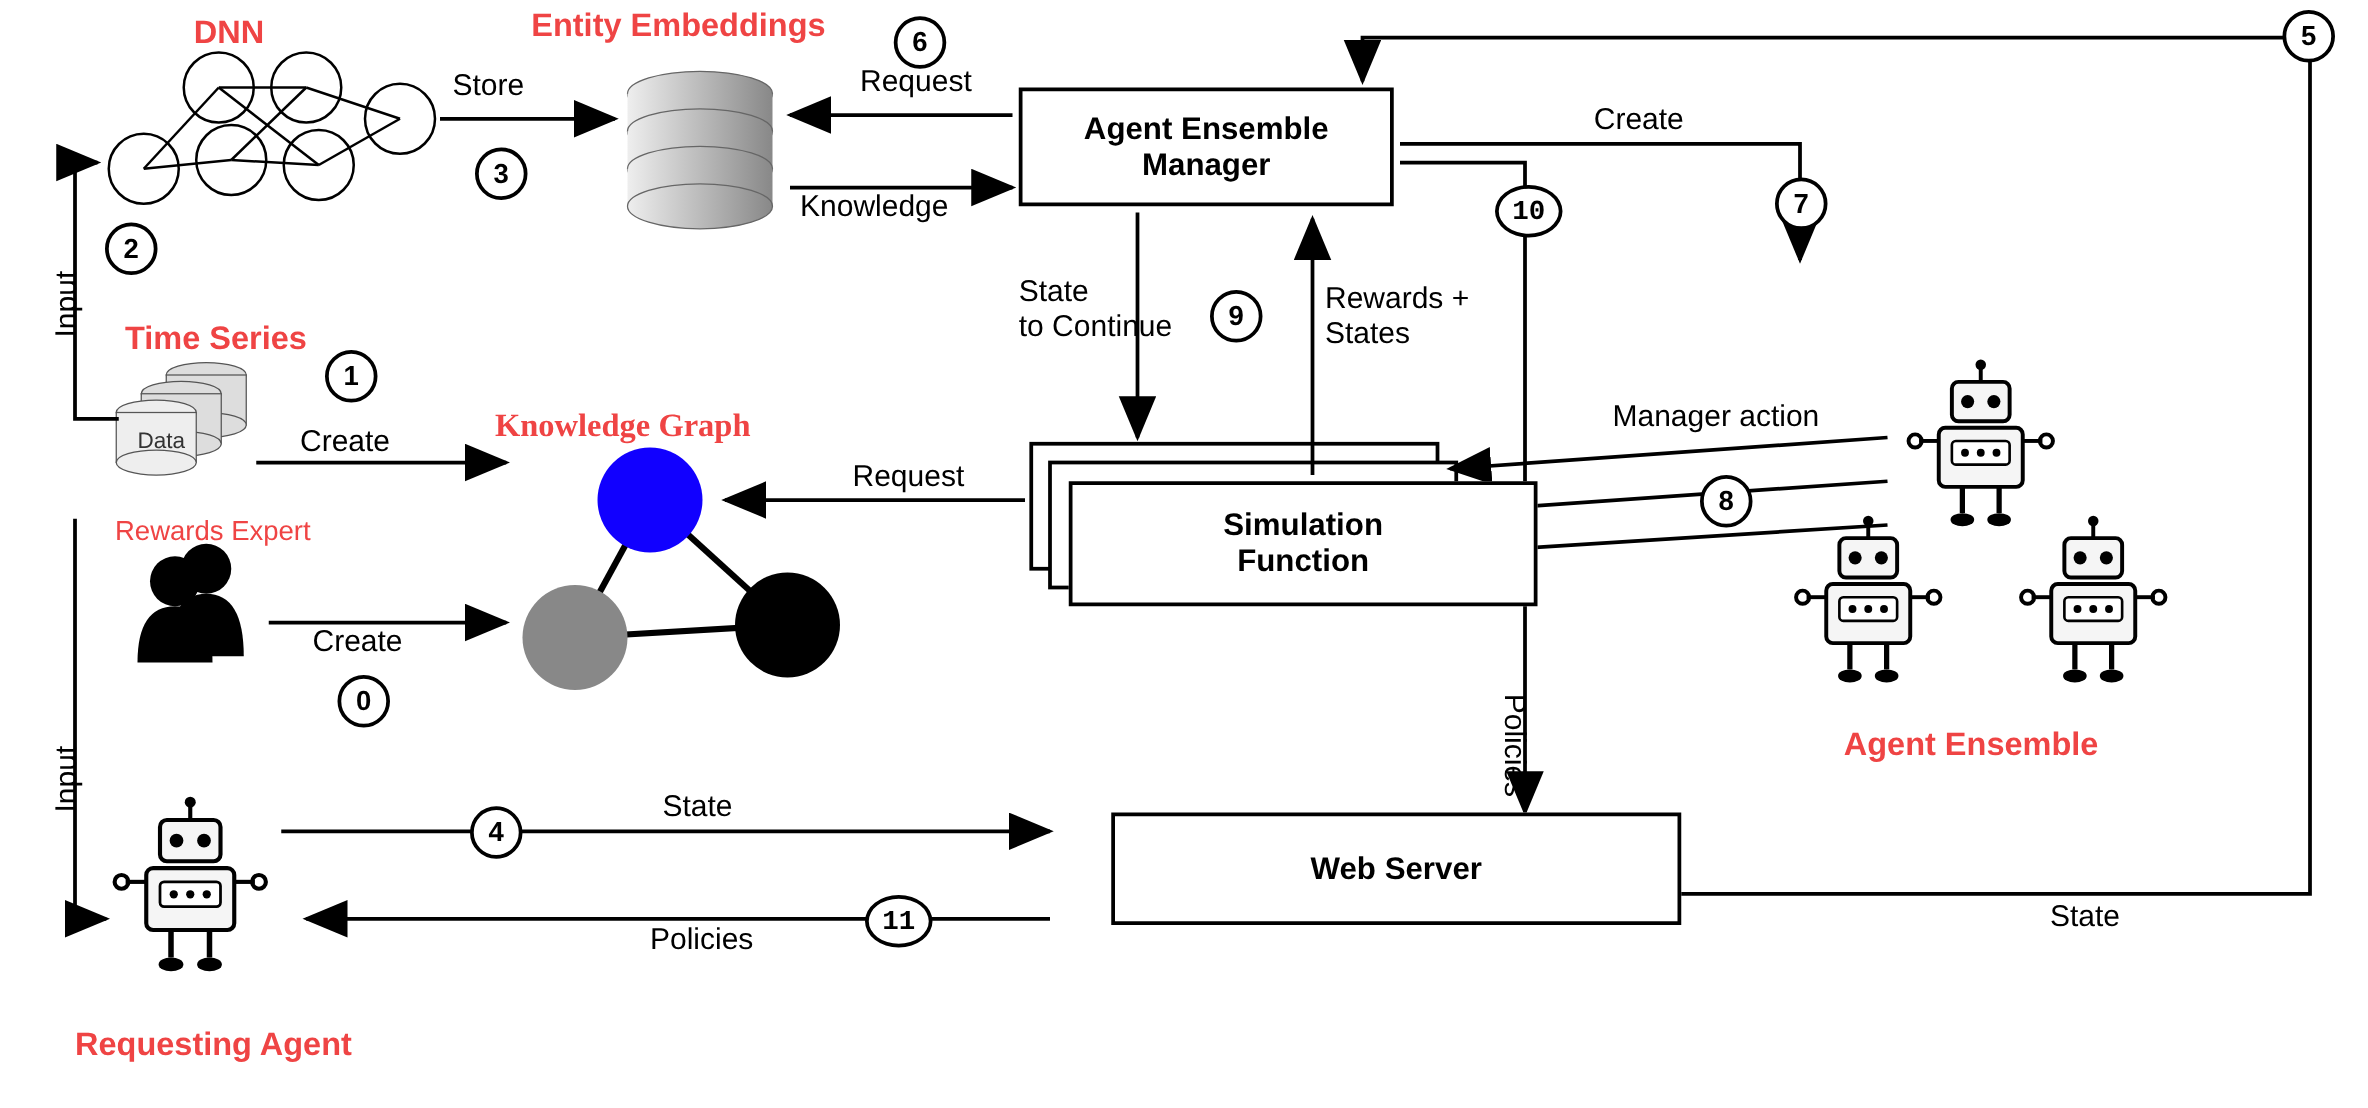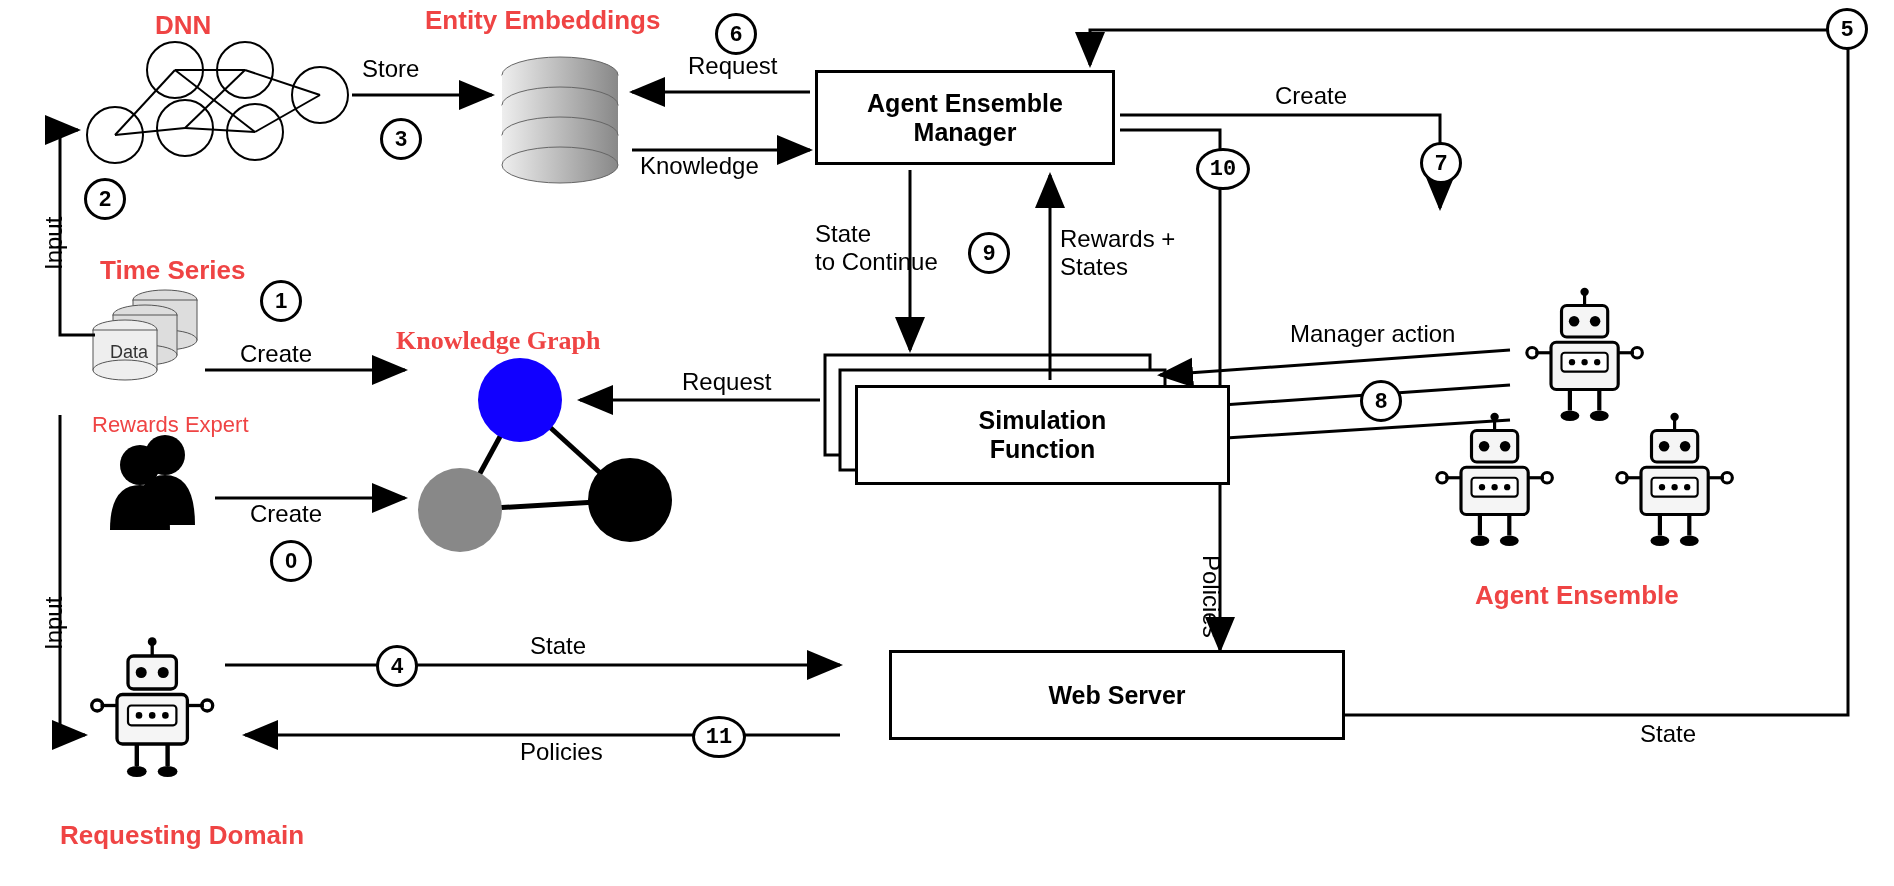--- a/index.html
+++ b/index.html
@@ -276,21 +276,21 @@
 </div>
 <div class="box" style="left:845px; top:650px; width:456px; height:90px;margin-left:44px;">
   <span>Web Server</span>
 </div>
 
 <div class="label" style="left:155px; top:10px;">DNN</div>
 <div class="label" style="left:425px; top:5px;">Entity Embeddings</div>
 <div class="label" style="left:100px; top:255px;">Time Series</div>
 <div class="label" style="left:396px; top:326px;font-family:Liberation Serif, serif;">Knowledge Graph</div>
 <div class="label" style="left:92px; top:412px; font-weight:normal; font-size:22px;">Rewards Expert</div>
-<div class="label" style="left:60px; top:820px;">Requesting Domain</div>
+<div class="label" style="left:60px; top:820px;">Requesting Agent</div>
 <div class="label" style="left:1475px; top:580px;">Agent Ensemble</div>
 
 <div class="edge-label" style="left:362px; top:55px;text-align:right;">Store</div>
 <div class="edge-label" style="left:688px; top:52px;">Request</div>
 <div class="edge-label" style="left:640px; top:152px;">Knowledge</div>
 <div class="vertical-text" style="left:40px; top:270px;">Input</div>
 <div class="vertical-text" style="left:40px; top:650px;">Input</div>
 <div class="edge-label" style="left:240px; top:340px;">Create</div>
 <div class="edge-label" style="left:250px; top:500px;">Create</div>
 <div class="edge-label" style="left:682px; top:368px;">Request</div>

